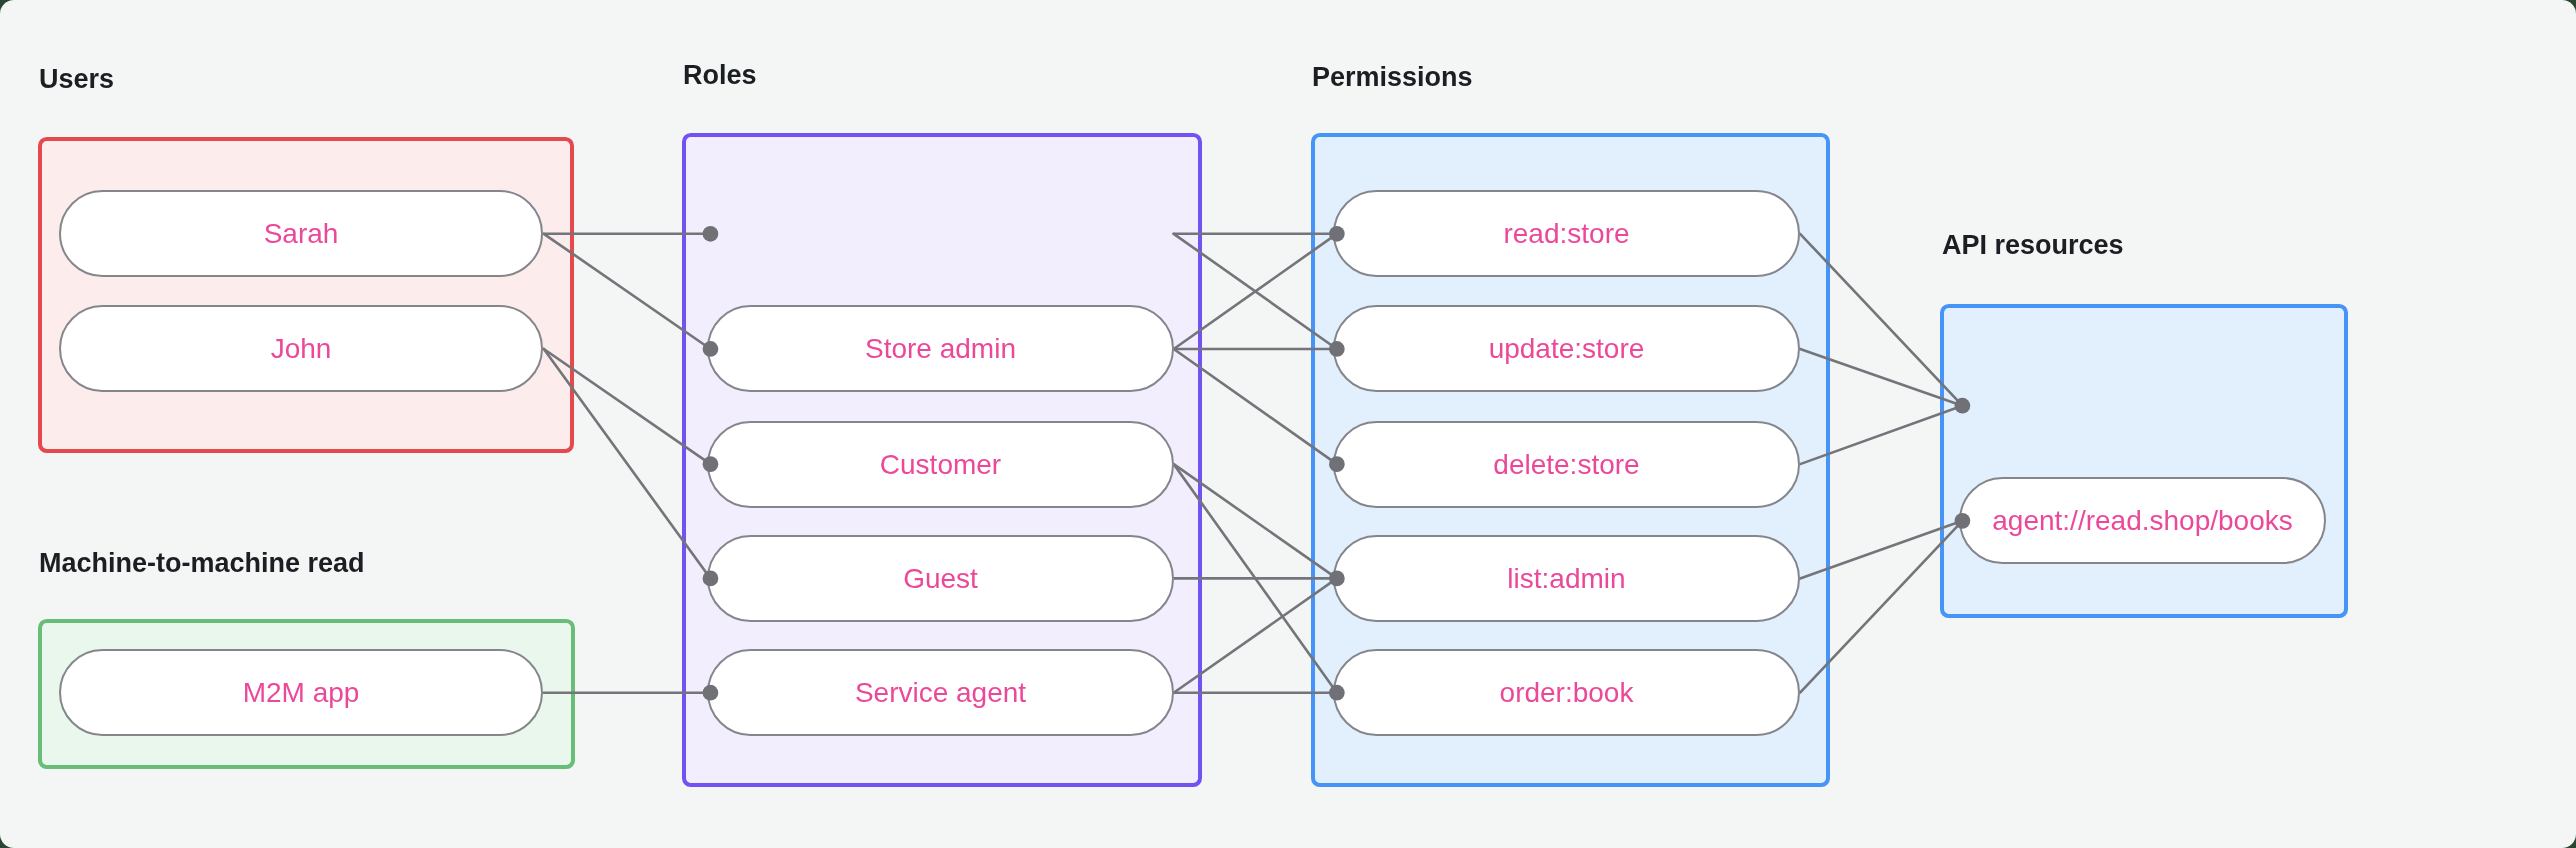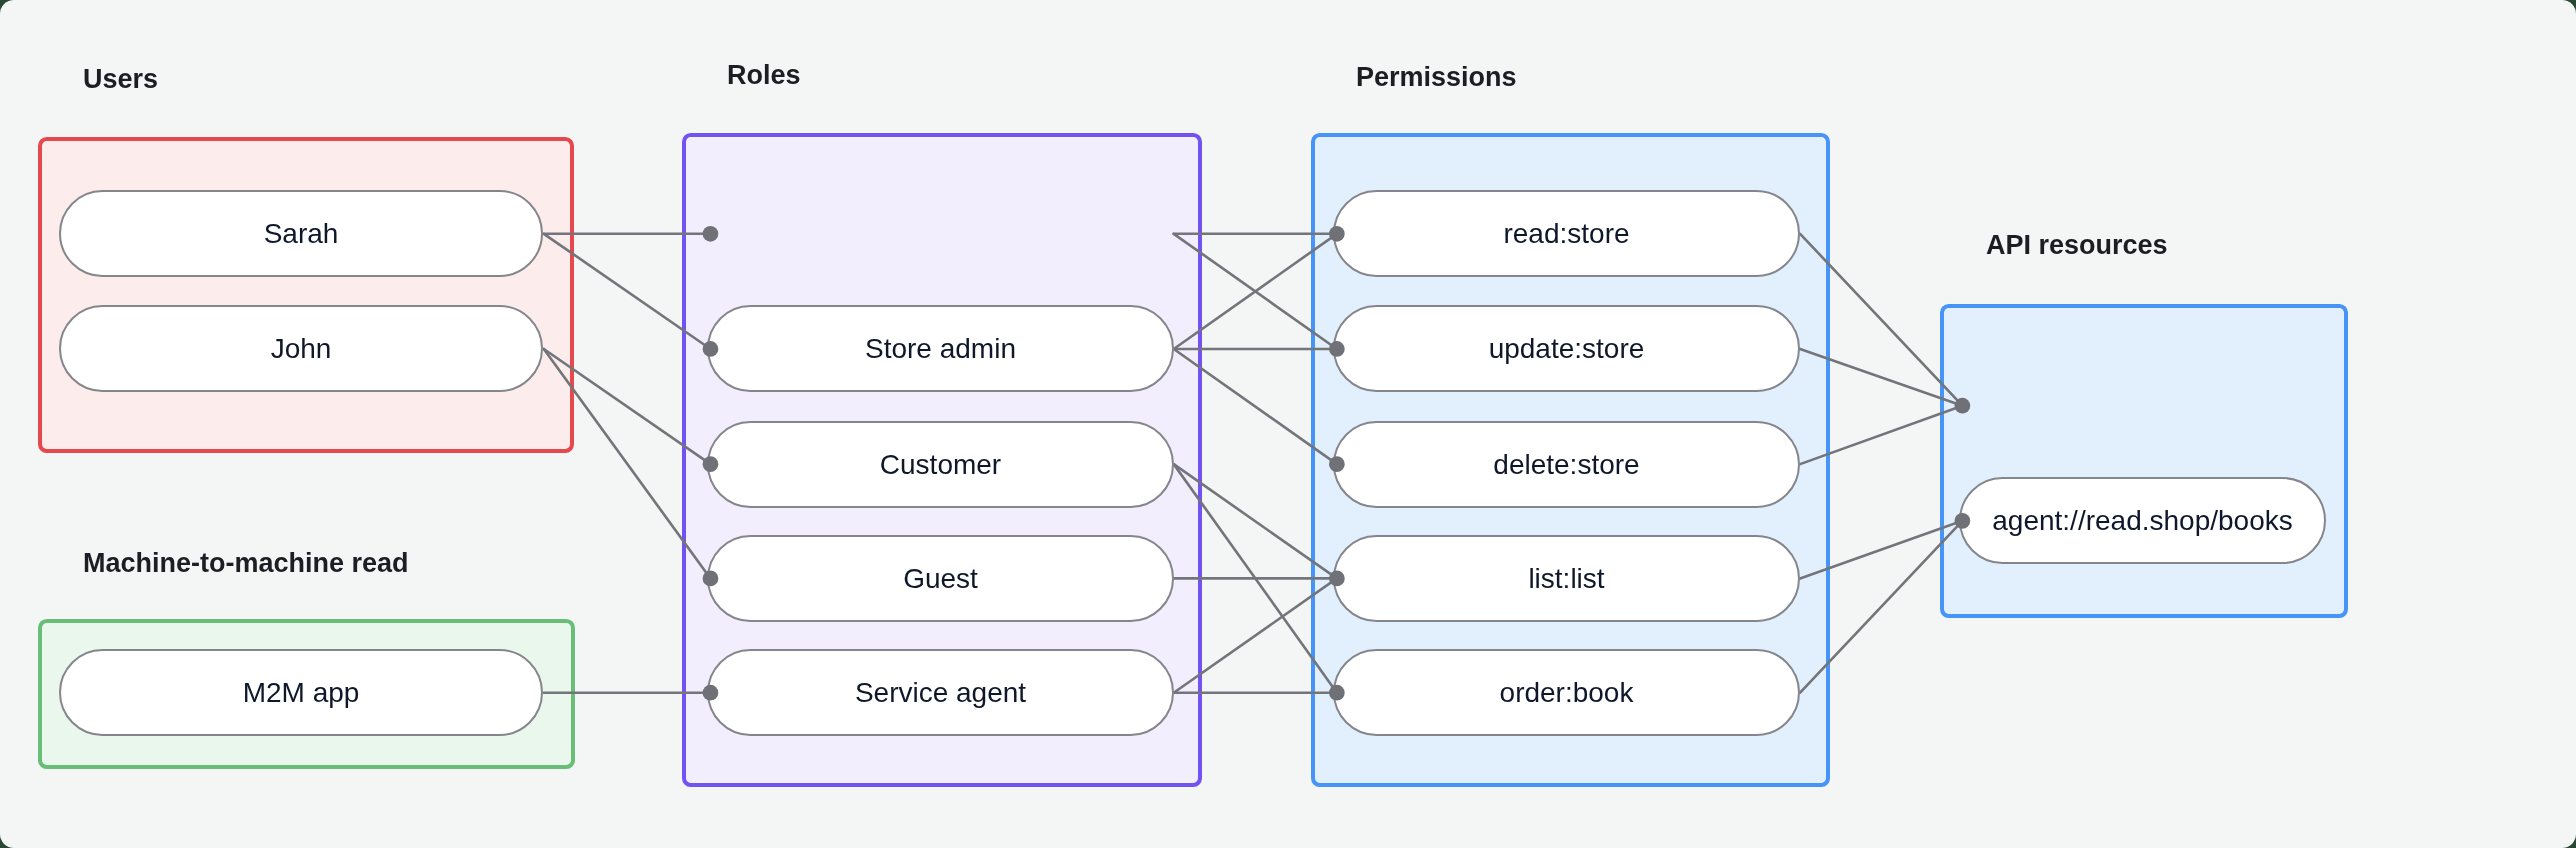--- a/index.html
+++ b/index.html
@@ -24,34 +24,33 @@
     border-width: 4.4px;
     border-radius: 8.7px;
   }
   .group-label {
     position: absolute;
     font-size: 27px;
     font-weight: 700;
     color: #1b1e22;
     white-space: nowrap;
     line-height: 1.25;
-    margin-left: 44px;
   }
   .node {
     position: absolute;
     box-sizing: border-box;
     height: 87px;
     background: #ffffff;
     border: 2.6px solid #84868c;
     border-radius: 44px;
     display: flex;
     align-items: center;
     justify-content: center;
     font-size: 28px;
-    color: #0f172a;
+    color: #ec4899;
     white-space: nowrap;
   }
 </style>
 </head>
 <body>
 
 <div class="panel"></div>
 
 <div id="groups-layer" class="layer">
     <div class="group" style="left: 38px; top: 137px; width: 536px; height: 316px; border-color: rgb(229, 72, 77); background: rgb(252, 236, 236);"></div>
@@ -93,21 +92,21 @@
     <div class="node" style="left: 59px; top: 190px; width: 484px;">Sarah</div>
     <div class="node" style="left: 59px; top: 305px; width: 484px;">John</div>
     <div class="node" style="left: 59px; top: 649px; width: 484px;">M2M app</div>
     <div class="node" style="left: 707px; top: 305px; width: 467px;">Store admin</div>
     <div class="node" style="left: 707px; top: 421px; width: 467px;">Customer</div>
     <div class="node" style="left: 707px; top: 535px; width: 467px;">Guest</div>
     <div class="node" style="left: 707px; top: 649px; width: 467px;">Service agent</div>
     <div class="node" style="left: 1333px; top: 190px; width: 467px;">read:store</div>
     <div class="node" style="left: 1333px; top: 305px; width: 467px;">update:store</div>
     <div class="node" style="left: 1333px; top: 421px; width: 467px;">delete:store</div>
-    <div class="node" style="left: 1333px; top: 535px; width: 467px;">list:list</div>
+    <div class="node" style="left: 1333px; top: 535px; width: 467px;">list:admin</div>
     <div class="node" style="left: 1333px; top: 649px; width: 467px;">order:book</div>
     <div class="node" style="left: 1959px; top: 477px; width: 367px;">agent://read.shop/books</div>
   </div>
 
 <svg id="dots-svg" class="layer" width="2576" height="848" viewBox="0 0 2952 972" xmlns="http://www.w3.org/2000/svg">
     <circle cx="814" cy="268" r="9" fill="#6f7176"></circle>
     <circle cx="814" cy="400" r="9" fill="#6f7176"></circle>
     <circle cx="814" cy="532" r="9" fill="#6f7176"></circle>
     <circle cx="814" cy="663" r="9" fill="#6f7176"></circle>
     <circle cx="814" cy="794" r="9" fill="#6f7176"></circle>

